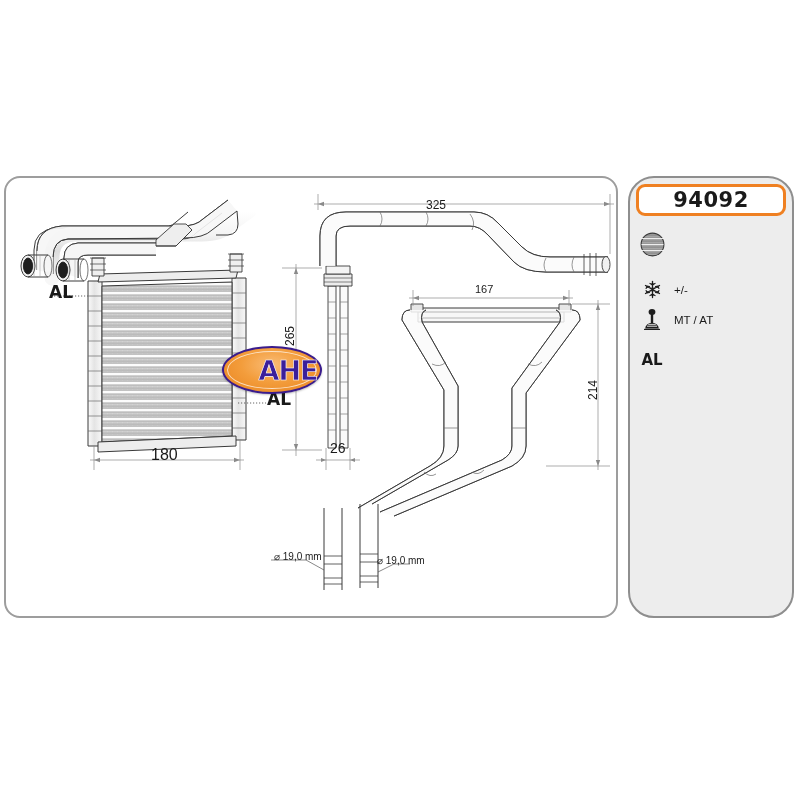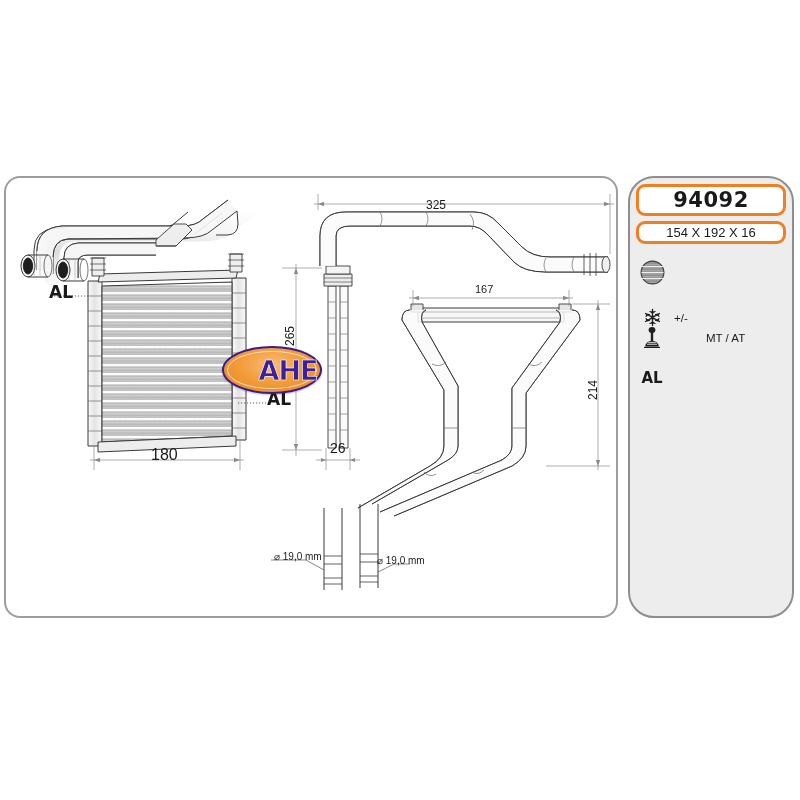--- a/index.html
+++ b/index.html
@@ -47,21 +47,21 @@
   }
   #part-number-box{height:32px;line-height:27px;font-size:21px;font-weight:bold;
      font-family:"DejaVu Sans", sans-serif;letter-spacing:.5px;}
   #dimensions-box{height:23px;line-height:18px;font-size:13px;margin-top:5px;
      font-family:"Liberation Sans", sans-serif;}
 
   .spec-row{display:flex;align-items:flex-start;padding:0 0 0 9px;}
   #material-row{margin-top:16px;}
   #material-text{font-size:11px;line-height:13.2px;padding-left:7px;padding-top:1px;}
   #ac-row{margin-top:23px;align-items:center;}
-  #trans-row{align-items:center;gap:32px;}
+  #trans-row{margin-top:10px;align-items:center;}
   #al-row{margin-top:22px;align-items:flex-start;}
   .spec-val{font-size:11.5px;padding-left:9px;}
   #al-badge{font-size:15px;font-weight:bold;font-family:"DejaVu Sans", sans-serif;
             line-height:12px;padding-top:2px;}
   #al-text{font-size:10.5px;line-height:13px;padding-left:6px;}
 
   .icon-slot{width:26px;flex:0 0 26px;display:flex;align-items:center;justify-content:center;}
 </style>
 </head>
 <body>
@@ -341,23 +341,20 @@
   <span class="inner-ring"></span>
   <span class="wordmark">AHE</span>
 </div>
 
 <div id="spec-panel">
 
   <div class="orange-box" id="part-number-box">
     <span>94092</span>
   </div>
 
-  <div class="orange-box" id="dimensions-box">
-    <span>154 X 192 X 16</span>
-  </div>
 
   <div class="spec-row" id="material-row">
     <span class="icon-slot">
       <svg width="25" height="25" viewBox="0 0 25 25">
         <defs>
           <pattern id="coreCirc" width="3" height="3" patternUnits="userSpaceOnUse">
             <rect width="3" height="3" fill="#d5d5d5"></rect>
             <path d="M0 0.7 H3 M0 2.2 H3" stroke="#4a4a4a" stroke-width="0.6"></path>
             <path d="M0.8 0 V3 M2.1 0 V3" stroke="#909090" stroke-width="0.45"></path>
           </pattern>

